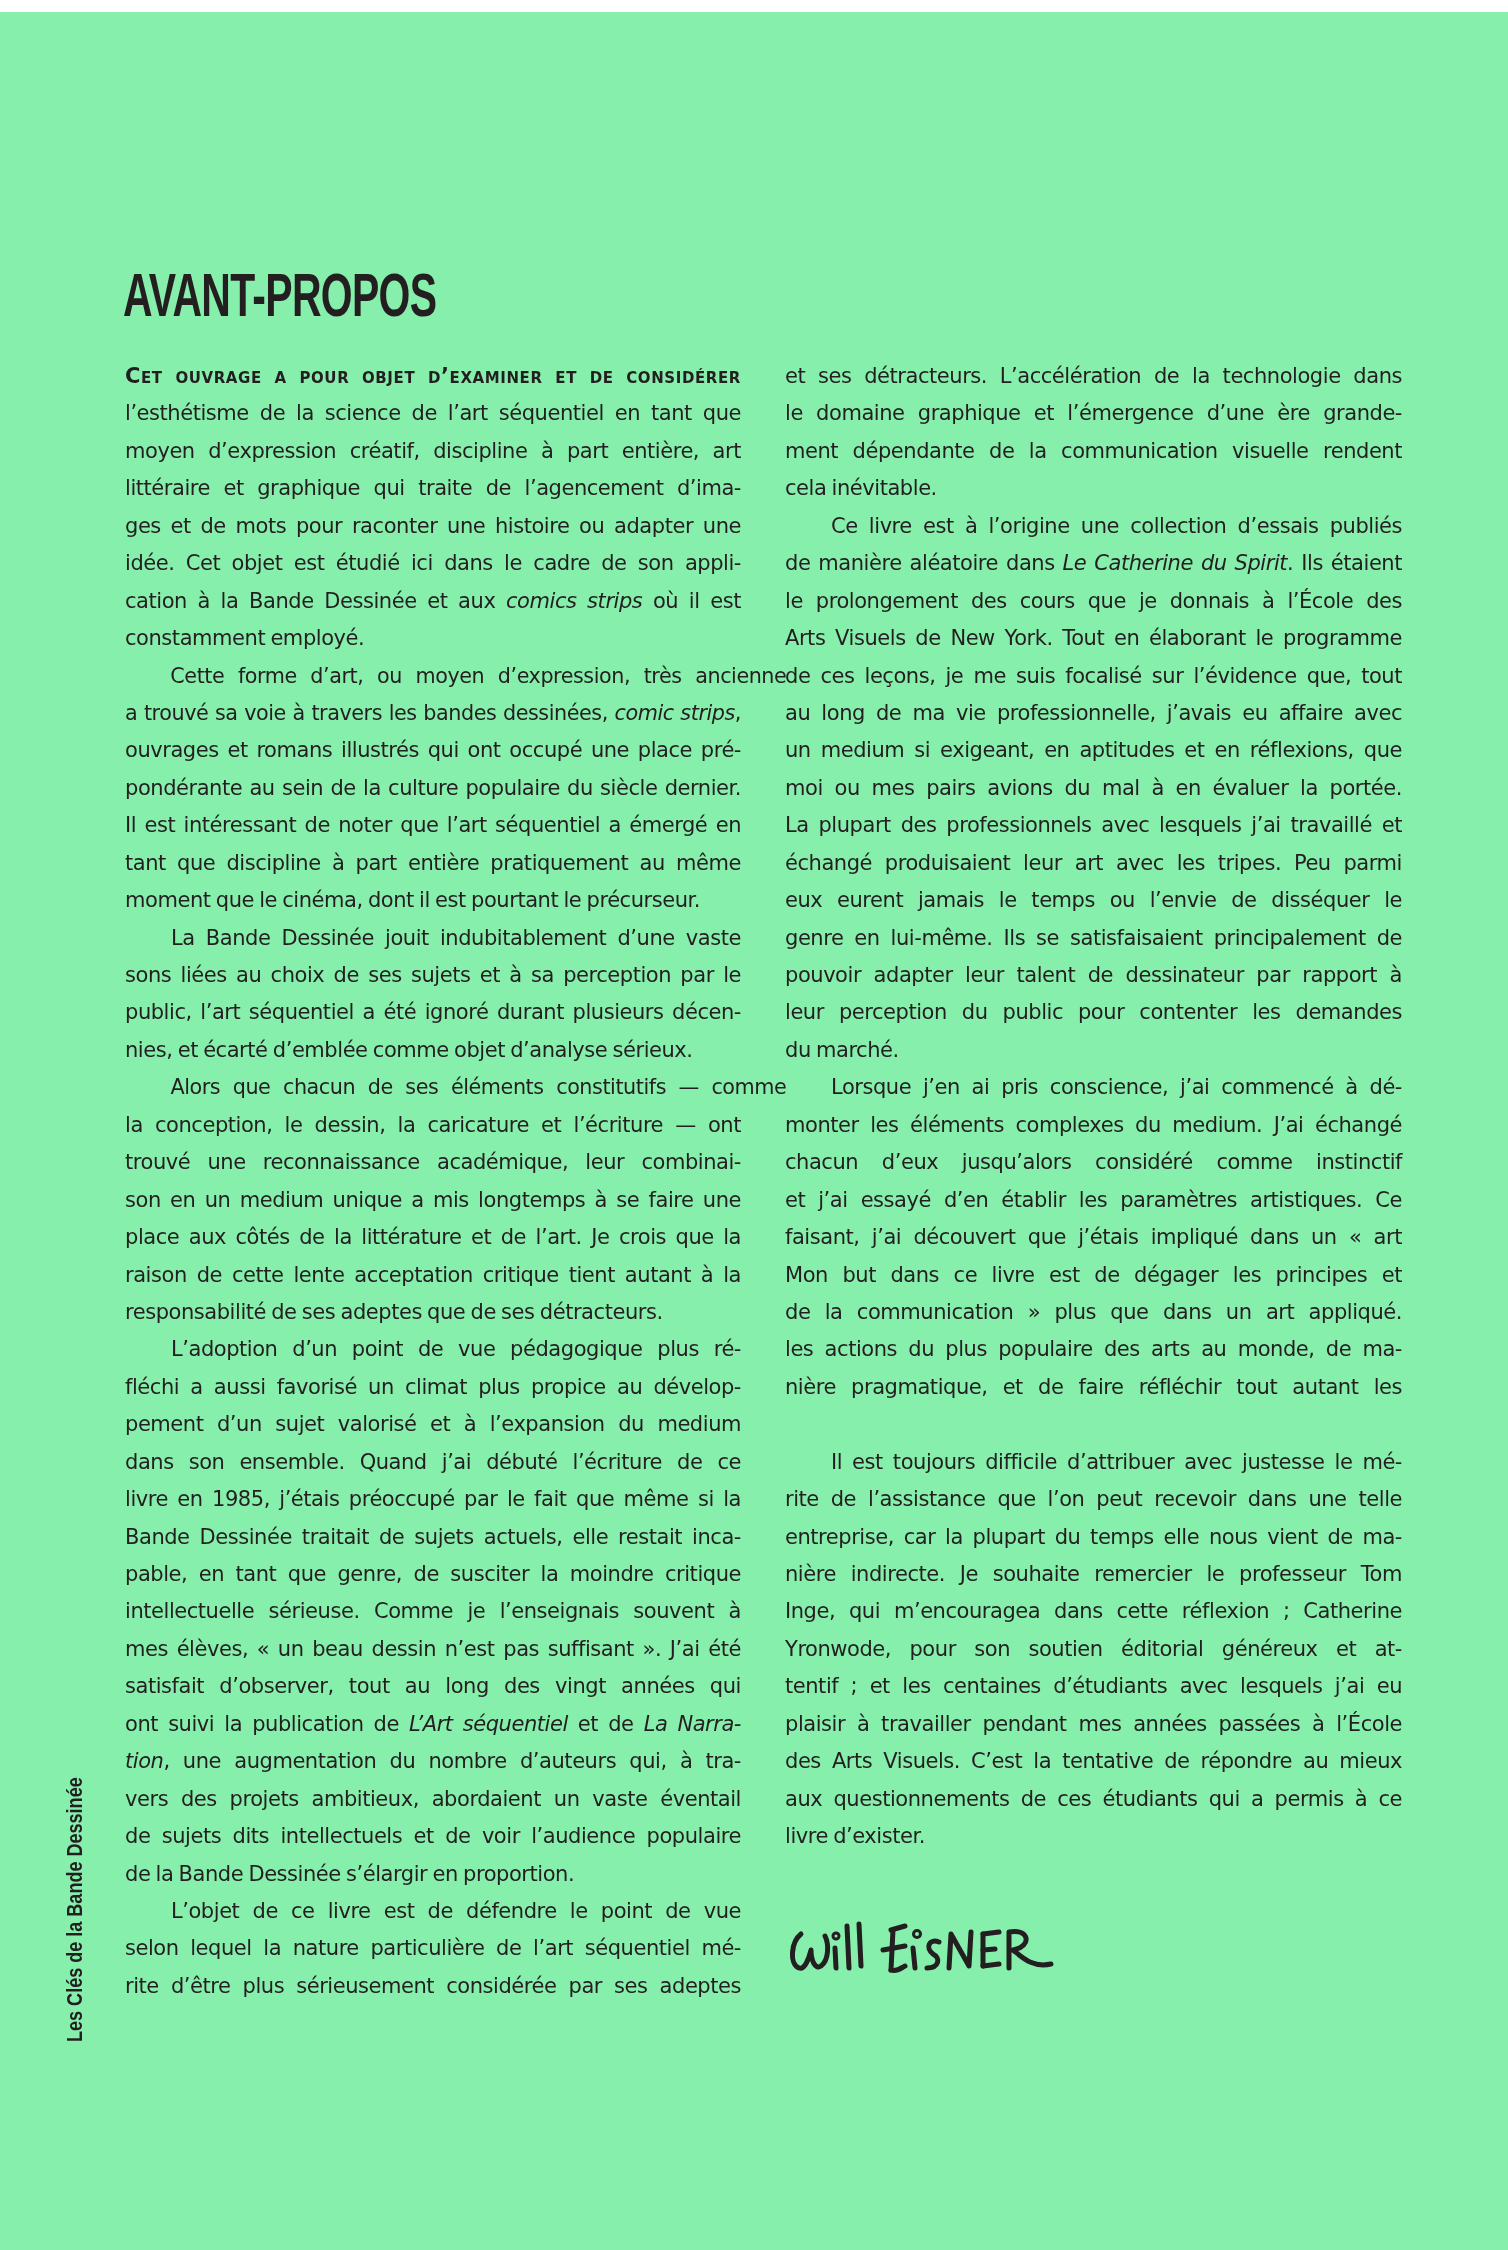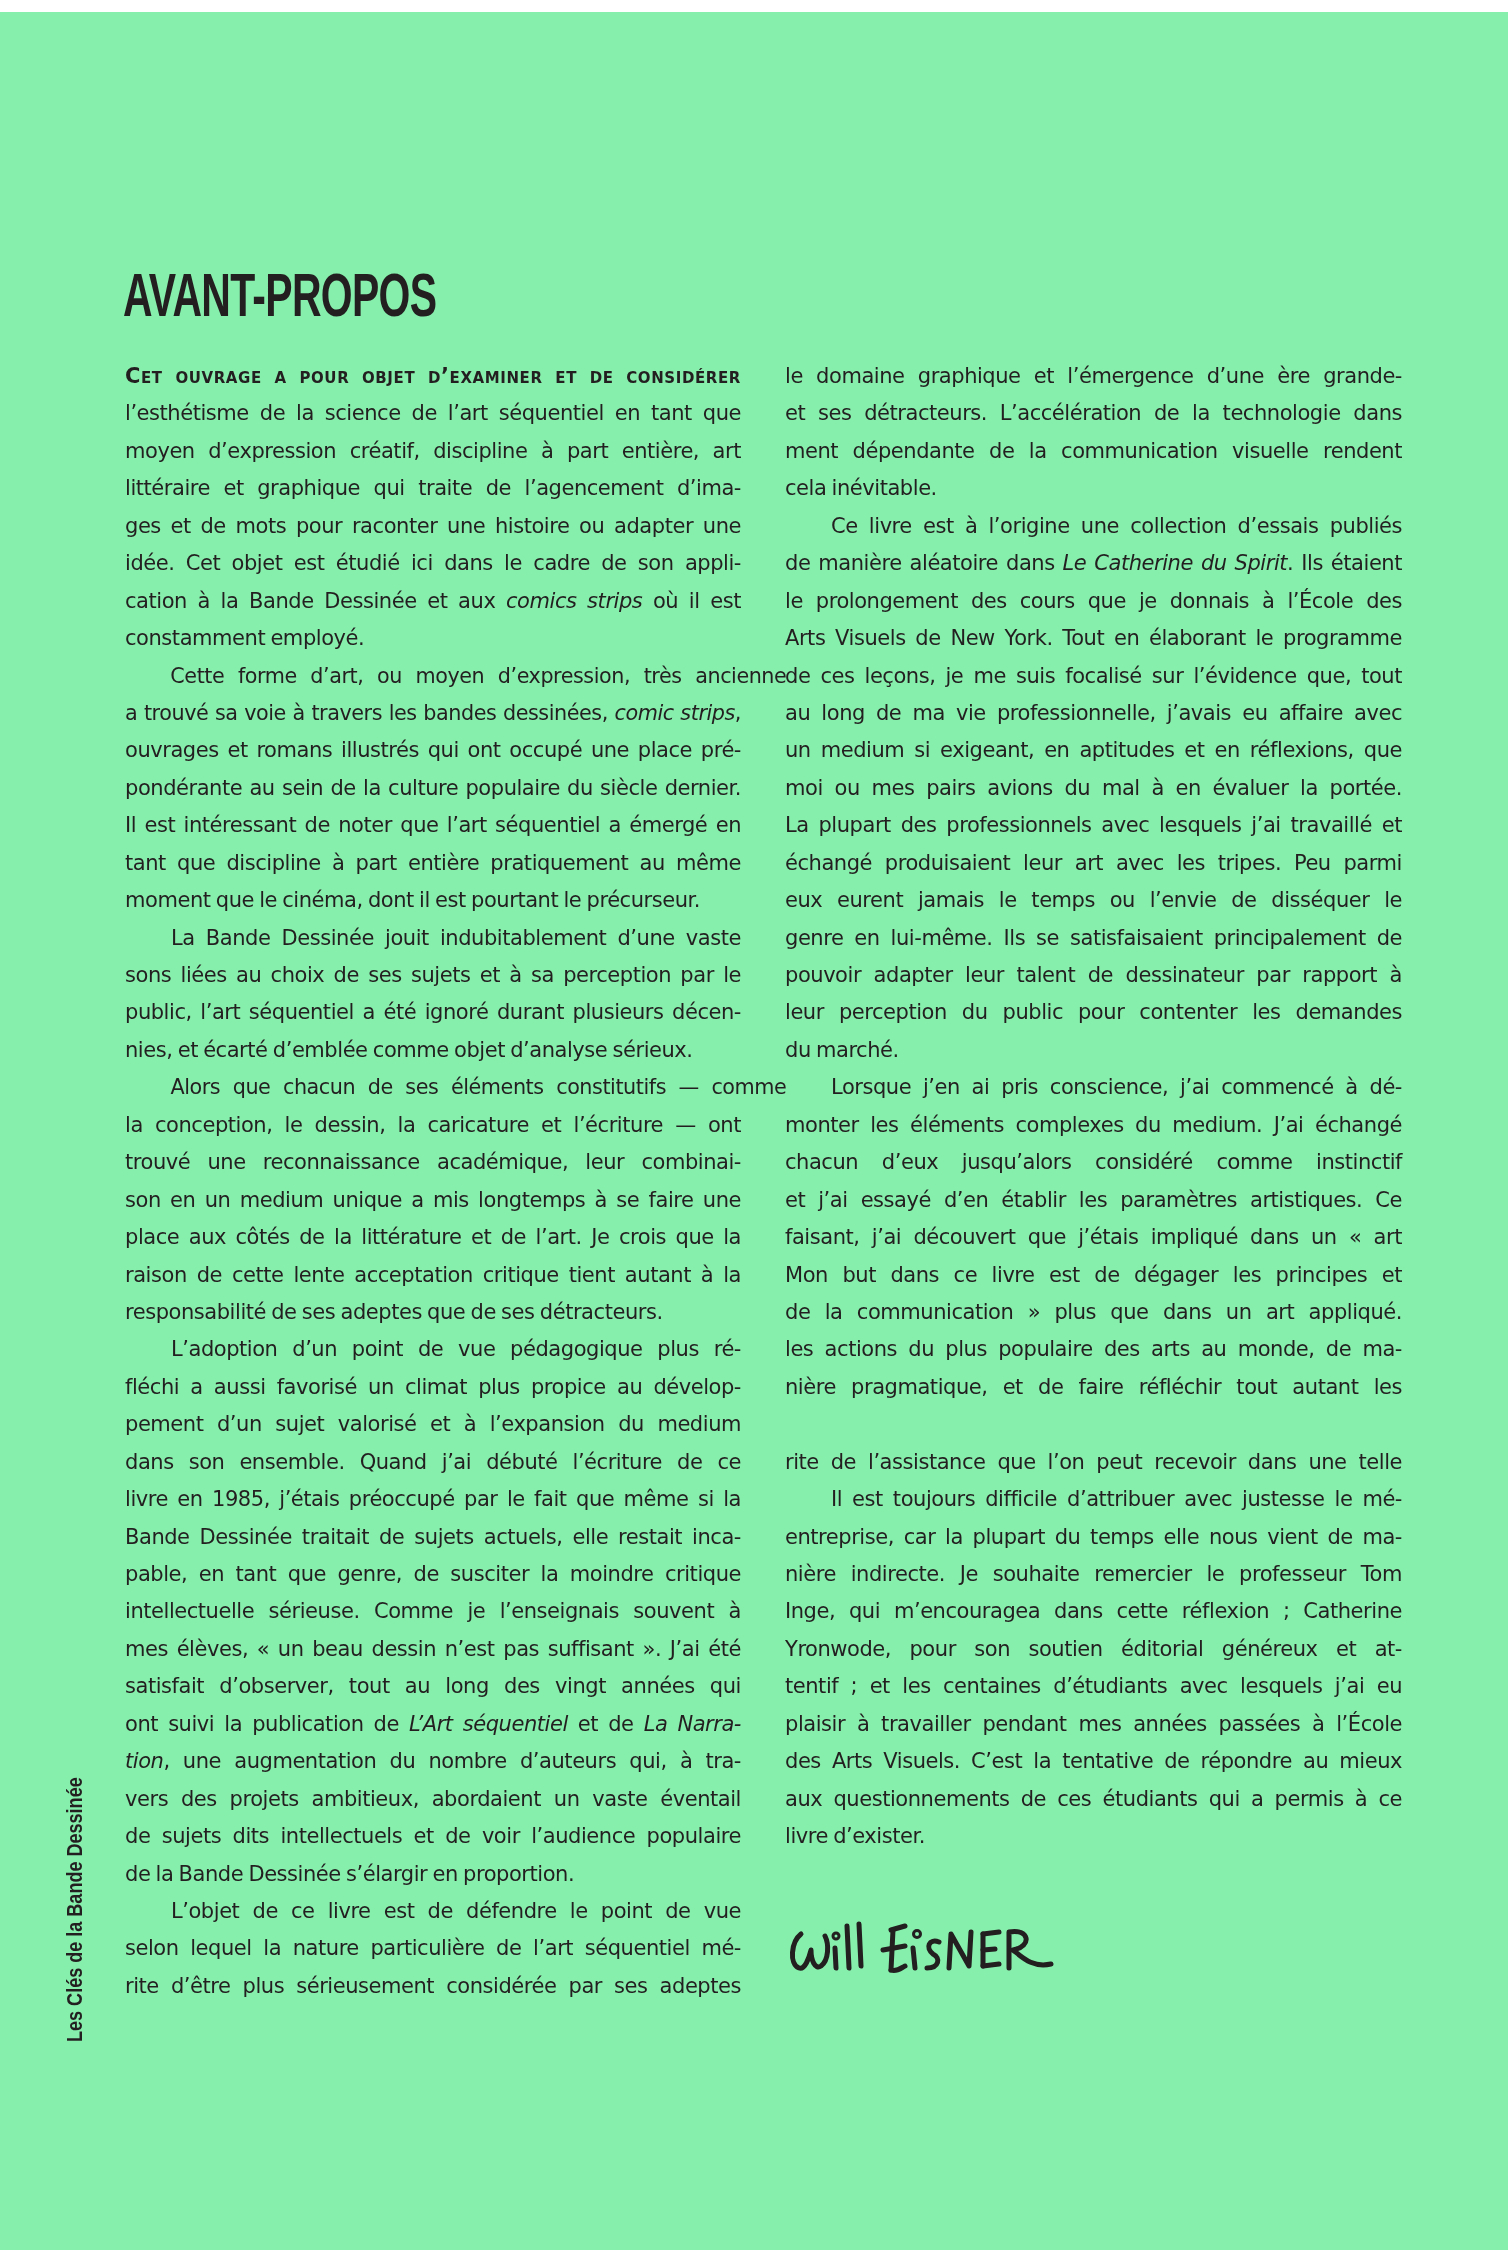--- a/index.html
+++ b/index.html
@@ -142,22 +142,22 @@
       <div class="line"><span>ont suivi la publication de </span><i>L’Art séquentiel</i><span> et de </span><i>La Narra-</i></div>
       <div class="line"><i>tion</i><span>, une augmentation du nombre d’auteurs qui, à tra-</span></div>
       <div class="line"><span>vers des projets ambitieux, abordaient un vaste éventail</span></div>
       <div class="line"><span>de sujets dits intellectuels et de voir l’audience populaire</span></div>
       <div class="line last"><span>de la Bande Dessinée s’élargir en proportion.</span></div>
       <div class="line indent"><span>L’objet de ce livre est de défendre le point de vue</span></div>
       <div class="line"><span>selon lequel la nature particulière de l’art séquentiel mé-</span></div>
       <div class="line"><span>rite d’être plus sérieusement considérée par ses adeptes</span></div>
     </div>
   <div class="column col-right" id="col-right">
+      <div class="line"><span>et ses détracteurs. L’accélération de la technologie dans</span></div>
       <div class="line"><span>le domaine graphique et l’émergence d’une ère grande-</span></div>
-      <div class="line"><span>et ses détracteurs. L’accélération de la technologie dans</span></div>
       <div class="line"><span>ment dépendante de la communication visuelle rendent</span></div>
       <div class="line last"><span>cela inévitable.</span></div>
       <div class="line indent"><span>Ce livre est à l’origine une collection d’essais publiés</span></div>
       <div class="line"><span>de manière aléatoire dans </span><i>Le Catherine du Spirit</i><span>. Ils étaient</span></div>
       <div class="line"><span>le prolongement des cours que je donnais à l’École des</span></div>
       <div class="line"><span>Arts Visuels de New York. Tout en élaborant le programme</span></div>
       <div class="line"><span>de ces leçons, je me suis focalisé sur l’évidence que, tout</span></div>
       <div class="line"><span>au long de ma vie professionnelle, j’avais eu affaire avec</span></div>
       <div class="line"><span>un medium si exigeant, en aptitudes et en réflexions, que</span></div>
       <div class="line"><span>moi ou mes pairs avions du mal à en évaluer la portée.</span></div>
@@ -171,22 +171,22 @@
       <div class="line indent"><span>Lorsque j’en ai pris conscience, j’ai commencé à dé-</span></div>
       <div class="line"><span>monter les éléments complexes du medium. J’ai échangé</span></div>
       <div class="line"><span>chacun d’eux jusqu’alors considéré comme instinctif</span></div>
       <div class="line"><span>et j’ai essayé d’en établir les paramètres artistiques. Ce</span></div>
       <div class="line"><span>faisant, j’ai découvert que j’étais impliqué dans un « art</span></div>
       <div class="line"><span>Mon but dans ce livre est de dégager les principes et</span></div>
       <div class="line"><span>de la communication » plus que dans un art appliqué.</span></div>
       <div class="line"><span>les actions du plus populaire des arts au monde, de ma-</span></div>
       <div class="line"><span>nière pragmatique, et de faire réfléchir tout autant les</span></div>
       <div class="line blank"></div>
+      <div class="line indent"><span>Il est toujours difficile d’attribuer avec justesse le mé-</span></div>
       <div class="line"><span>rite de l’assistance que l’on peut recevoir dans une telle</span></div>
-      <div class="line indent"><span>Il est toujours difficile d’attribuer avec justesse le mé-</span></div>
       <div class="line"><span>entreprise, car la plupart du temps elle nous vient de ma-</span></div>
       <div class="line"><span>nière indirecte. Je souhaite remercier le professeur Tom</span></div>
       <div class="line"><span>Inge, qui m’encouragea dans cette réflexion ; Catherine</span></div>
       <div class="line"><span>Yronwode, pour son soutien éditorial généreux et at-</span></div>
       <div class="line"><span>tentif ; et les centaines d’étudiants avec lesquels j’ai eu</span></div>
       <div class="line"><span>plaisir à travailler pendant mes années passées à l’École</span></div>
       <div class="line"><span>des Arts Visuels. C’est la tentative de répondre au mieux</span></div>
       <div class="line"><span>aux questionnements de ces étudiants qui a permis à ce</span></div>
       <div class="line last"><span>livre d’exister.</span></div>
     </div>

